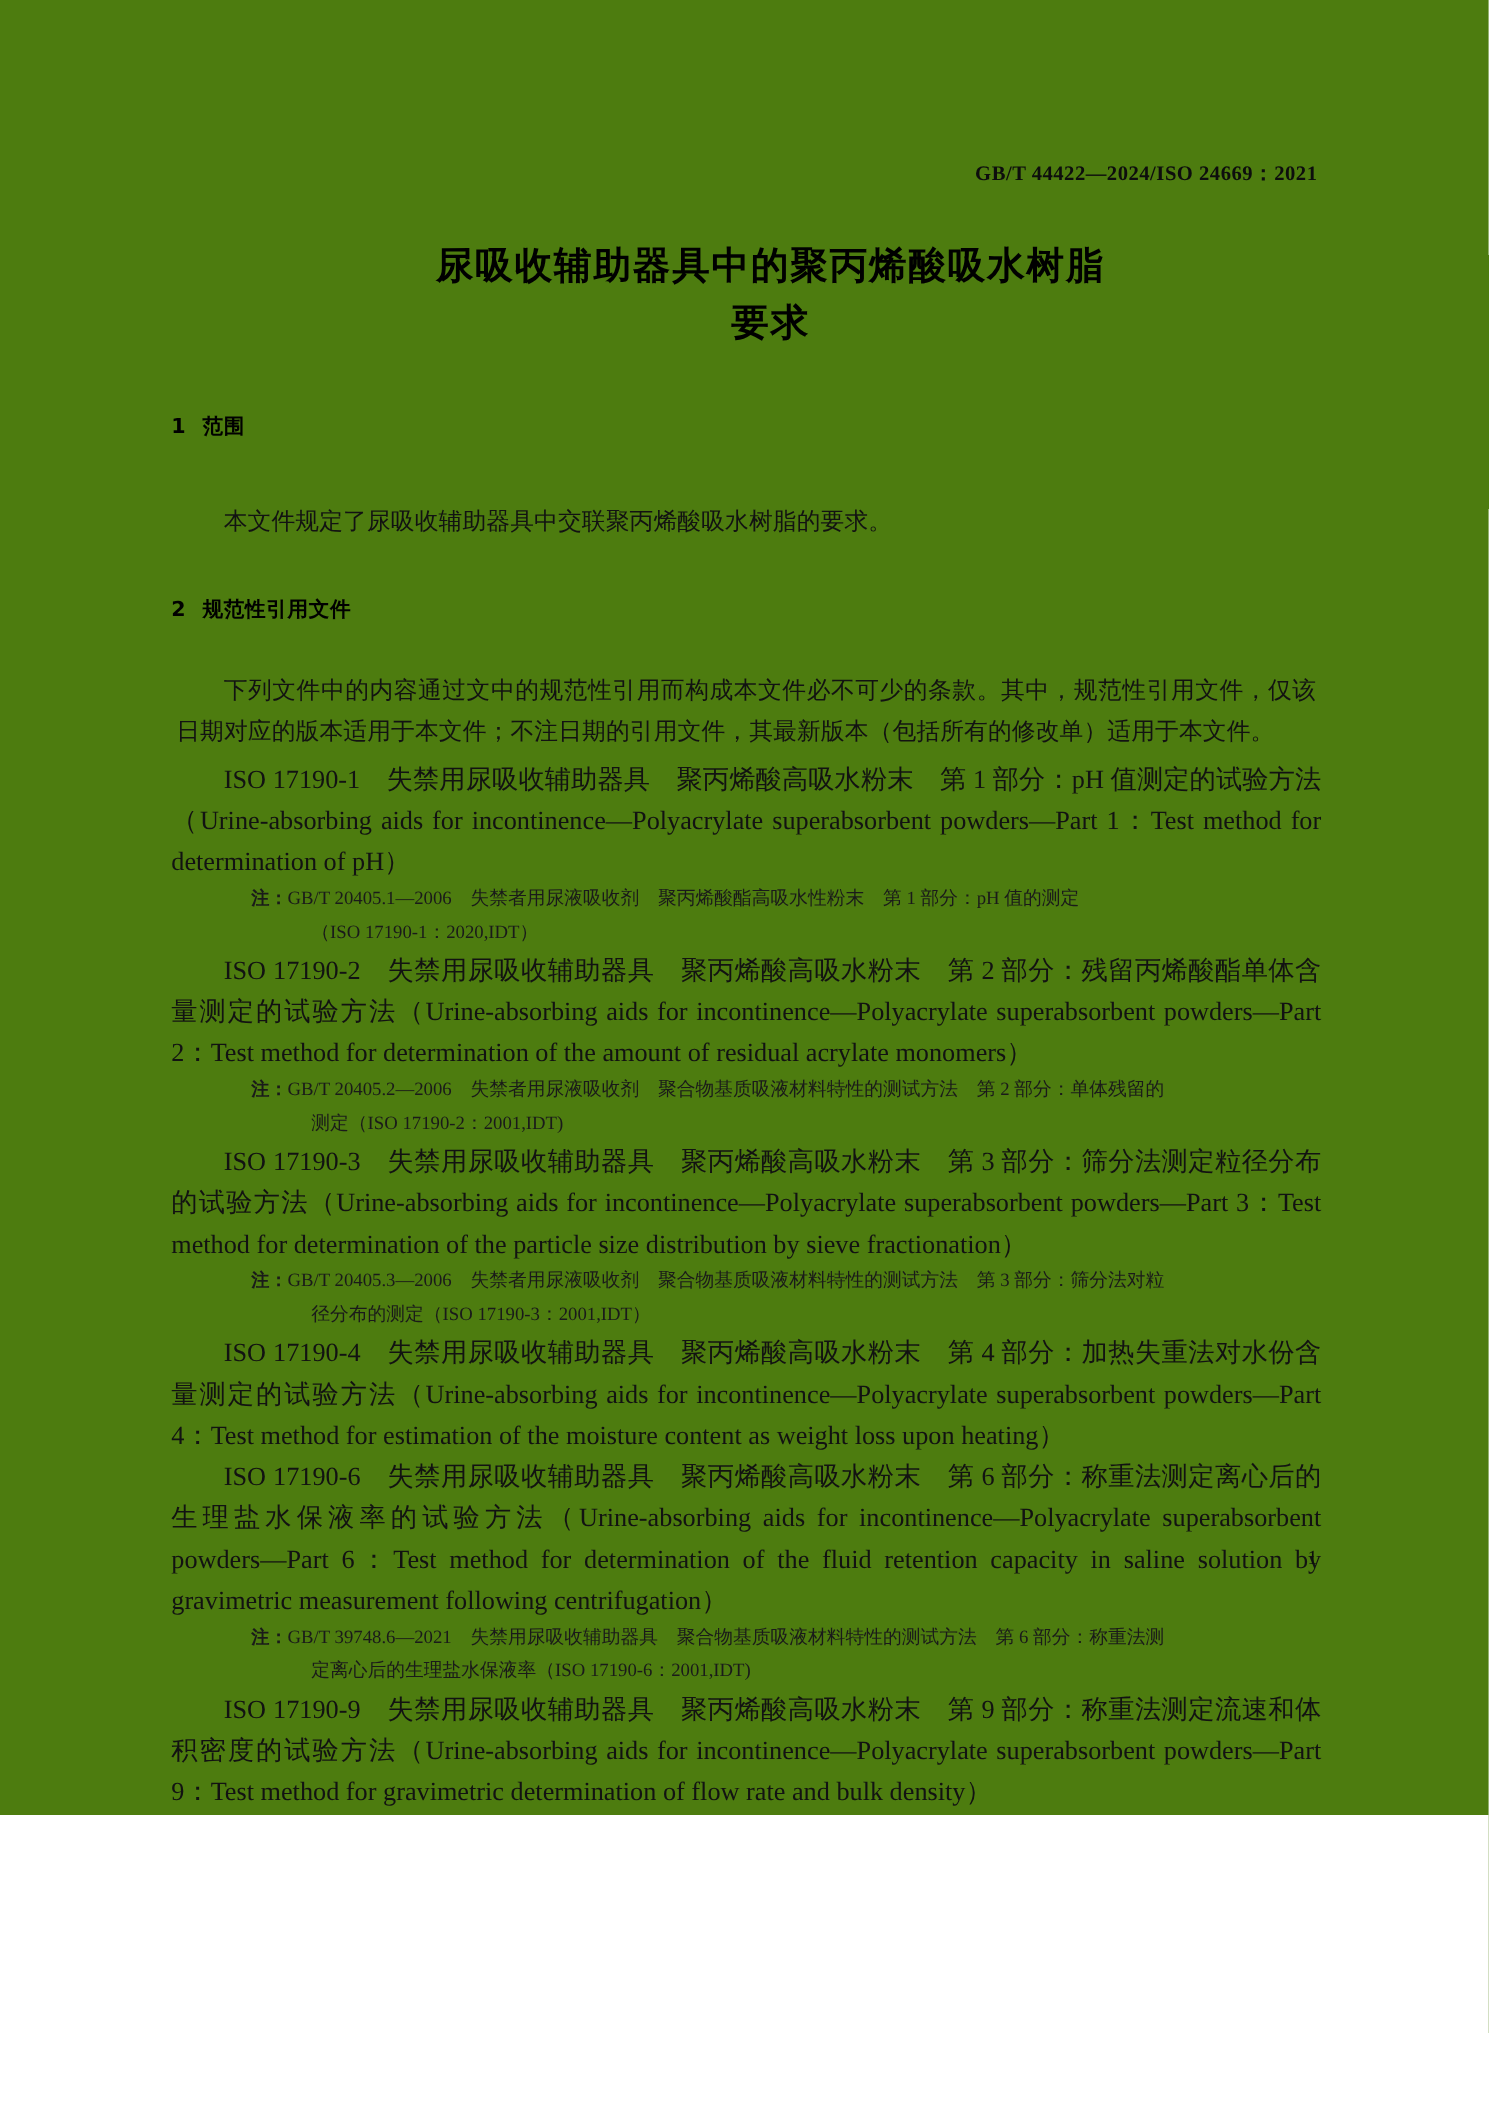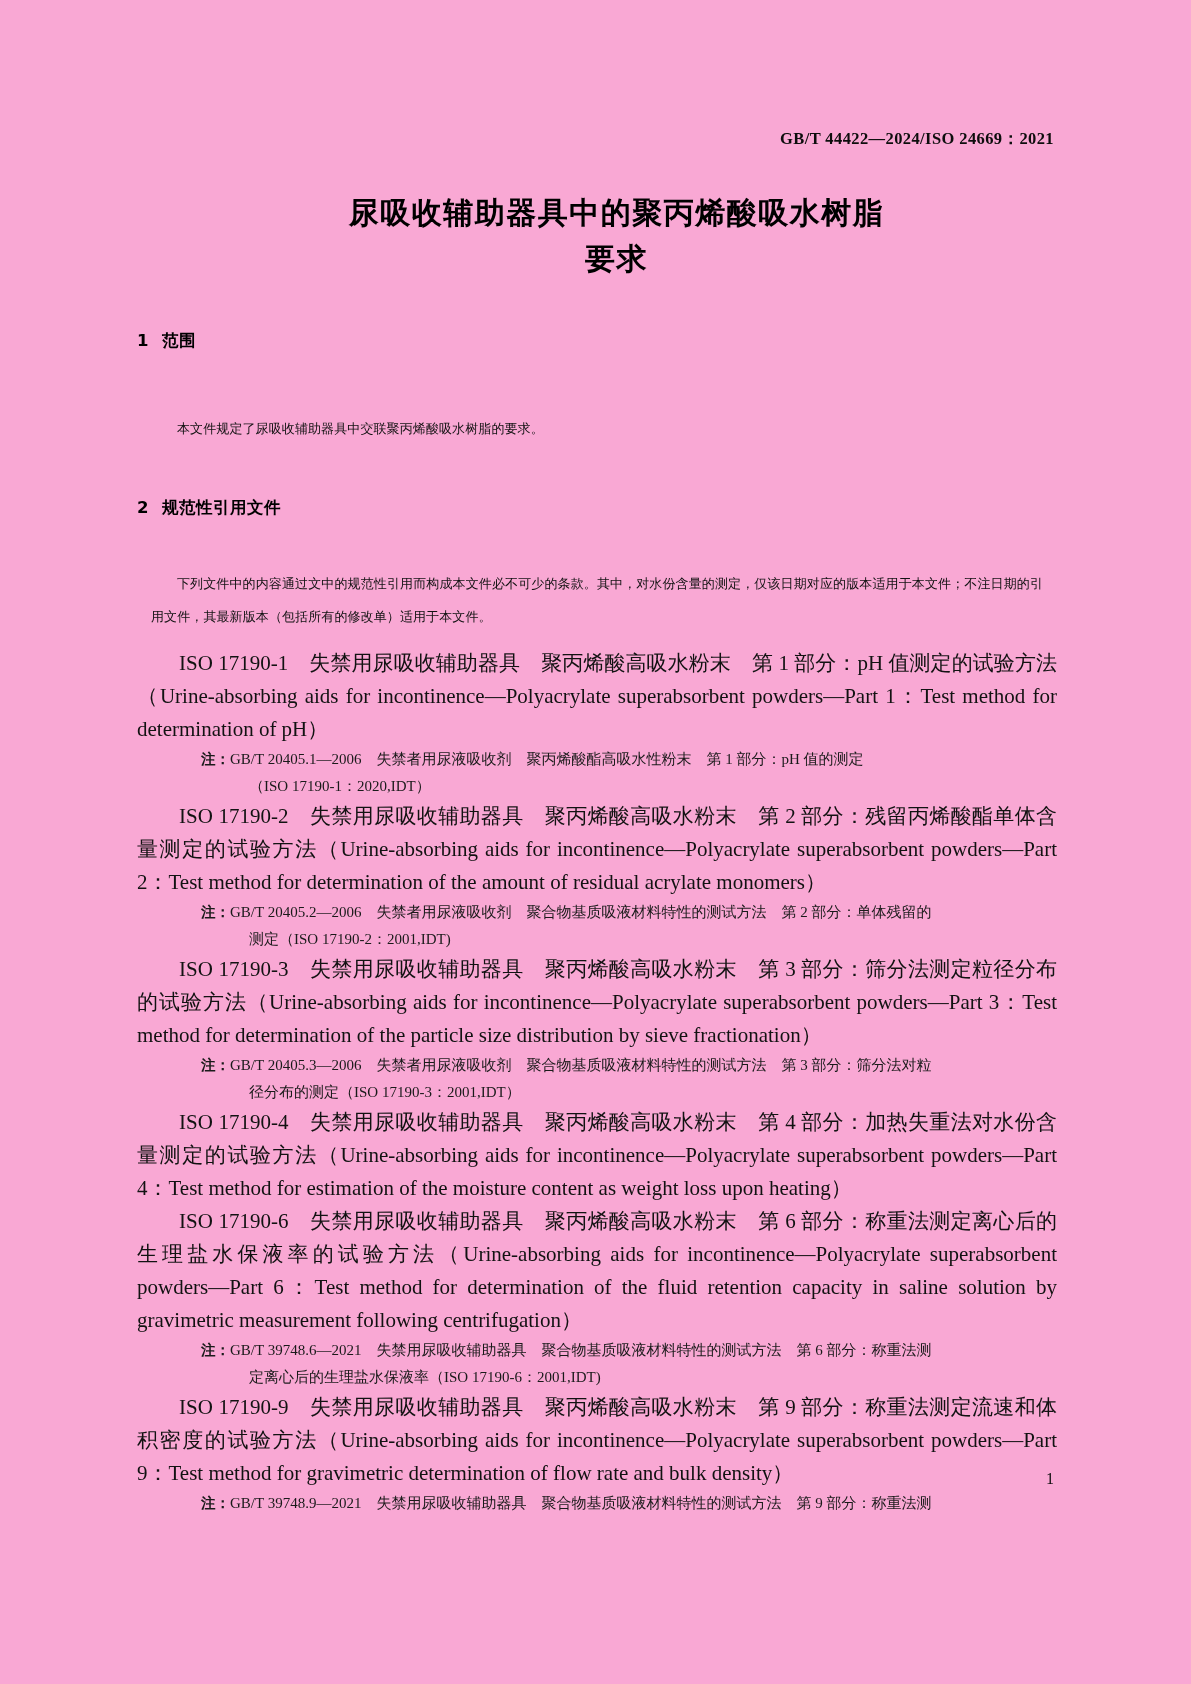--- a/index.html
+++ b/index.html
@@ -3,22 +3,22 @@
 <meta charset="utf-8">
 <style>
   html, body {
     margin: 0;
     padding: 0;
     background: #ffffff;
   }
   .page {
     position: relative;
     width: 1191px;
-    height: 1684px;
-    background: #f9a8d4;
+    height: 1452px;
+    background: #4d7c0f;
     margin: 0 auto;
     overflow: hidden;
     font-family: "Liberation Serif", "DejaVu Serif", serif;
     color: #111111;
     box-sizing: border-box;
   }
 
   
   .page-header {
     position: absolute;
@@ -61,26 +61,26 @@
     font-family: "DejaVu Sans", "Liberation Sans", sans-serif;
     font-weight: bold;
     font-size: 16.5px;
     letter-spacing: 0.5px;
     color: #000000;
     margin: 0;
   }
   .clause-head .num { margin-right: 13px; }
 
   .para {
-    font-family: Liberation Sans, sans-serif;
-    font-size: 13px;
+    font-family: Liberation Mono, monospace;
+    font-size: 19px;
     line-height: 33px;
     text-align: justify;
     text-justify: inter-ideograph;
-    margin: 14px;
+    margin: 4px;
     color: #121212;
     letter-spacing: 0.1px;
   }
   .indent { text-indent: 2em; }
 
   .gap-a { height: 46px; }
   .gap-b { height: 38px; }
   .gap-c { height: 34px; }
 
   
@@ -147,21 +147,21 @@
     </p>
     <div class="gap-a"></div>
     <p class="para indent">本文件规定了尿吸收辅助器具中交联聚丙烯酸吸水树脂的要求。</p>
 
     <div class="gap-b"></div>
 
     <p class="clause-head">
       <span class="num">2</span><span>规范性引用文件</span>
     </p>
     <div class="gap-c"></div>
-    <p class="para indent">下列文件中的内容通过文中的规范性引用而构成本文件必不可少的条款。其中，对水份含量的测定，仅该日期对应的版本适用于本文件；不注日期的引用文件，其最新版本（包括所有的修改单）适用于本文件。</p>
+    <p class="para indent">下列文件中的内容通过文中的规范性引用而构成本文件必不可少的条款。其中，规范性引用文件，仅该日期对应的版本适用于本文件；不注日期的引用文件，其最新版本（包括所有的修改单）适用于本文件。</p>
 
     <p class="ref-entry">ISO 17190-1　失禁用尿吸收辅助器具　聚丙烯酸高吸水粉末　第 1 部分：pH 值测定的试验方法（Urine-absorbing aids for incontinence—Polyacrylate superabsorbent powders—Part 1：Test method for determination of pH）</p>
     <p class="note">
       <span class="note-label">注：</span><span>GB/T 20405.1—2006　失禁者用尿液吸收剂　聚丙烯酸酯高吸水性粉末　第 1 部分：pH 值的测定</span>
       <span class="note-cont">（ISO 17190-1：2020,IDT）</span>
     </p>
 
     <p class="ref-entry">ISO 17190-2　失禁用尿吸收辅助器具　聚丙烯酸高吸水粉末　第 2 部分：残留丙烯酸酯单体含量测定的试验方法（Urine-absorbing aids for incontinence—Polyacrylate superabsorbent powders—Part 2：Test method for determination of the amount of residual acrylate monomers）</p>
     <p class="note">
       <span class="note-label">注：</span><span>GB/T 20405.2—2006　失禁者用尿液吸收剂　聚合物基质吸液材料特性的测试方法　第 2 部分：单体残留的</span>

